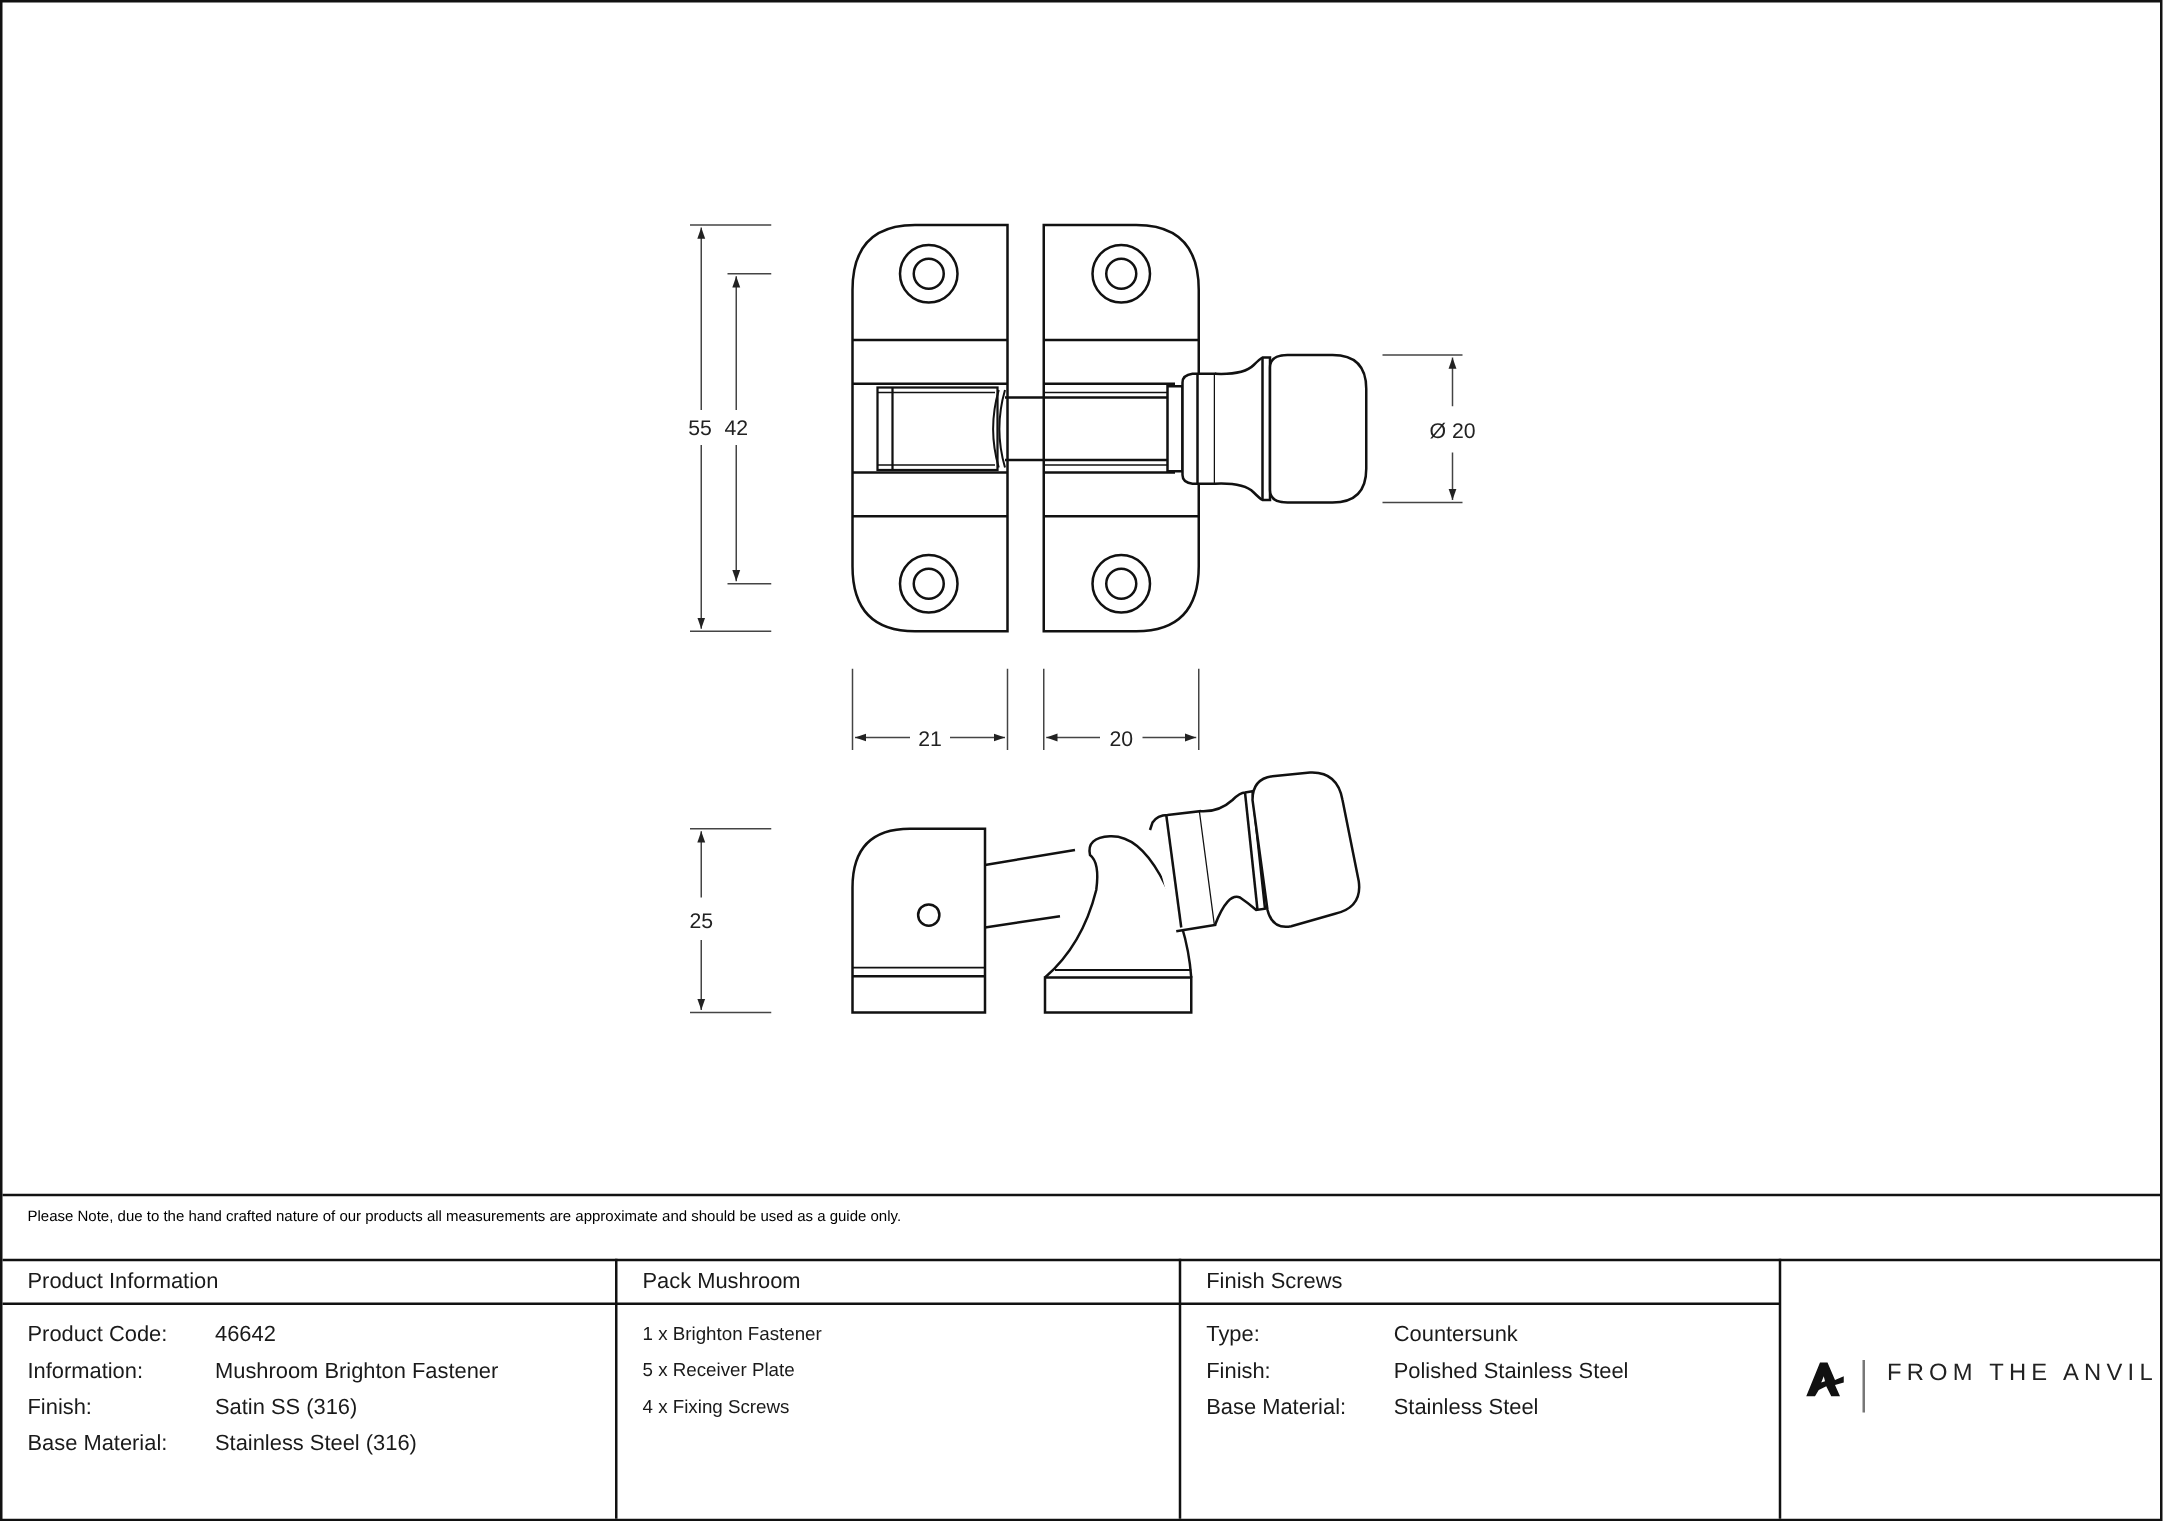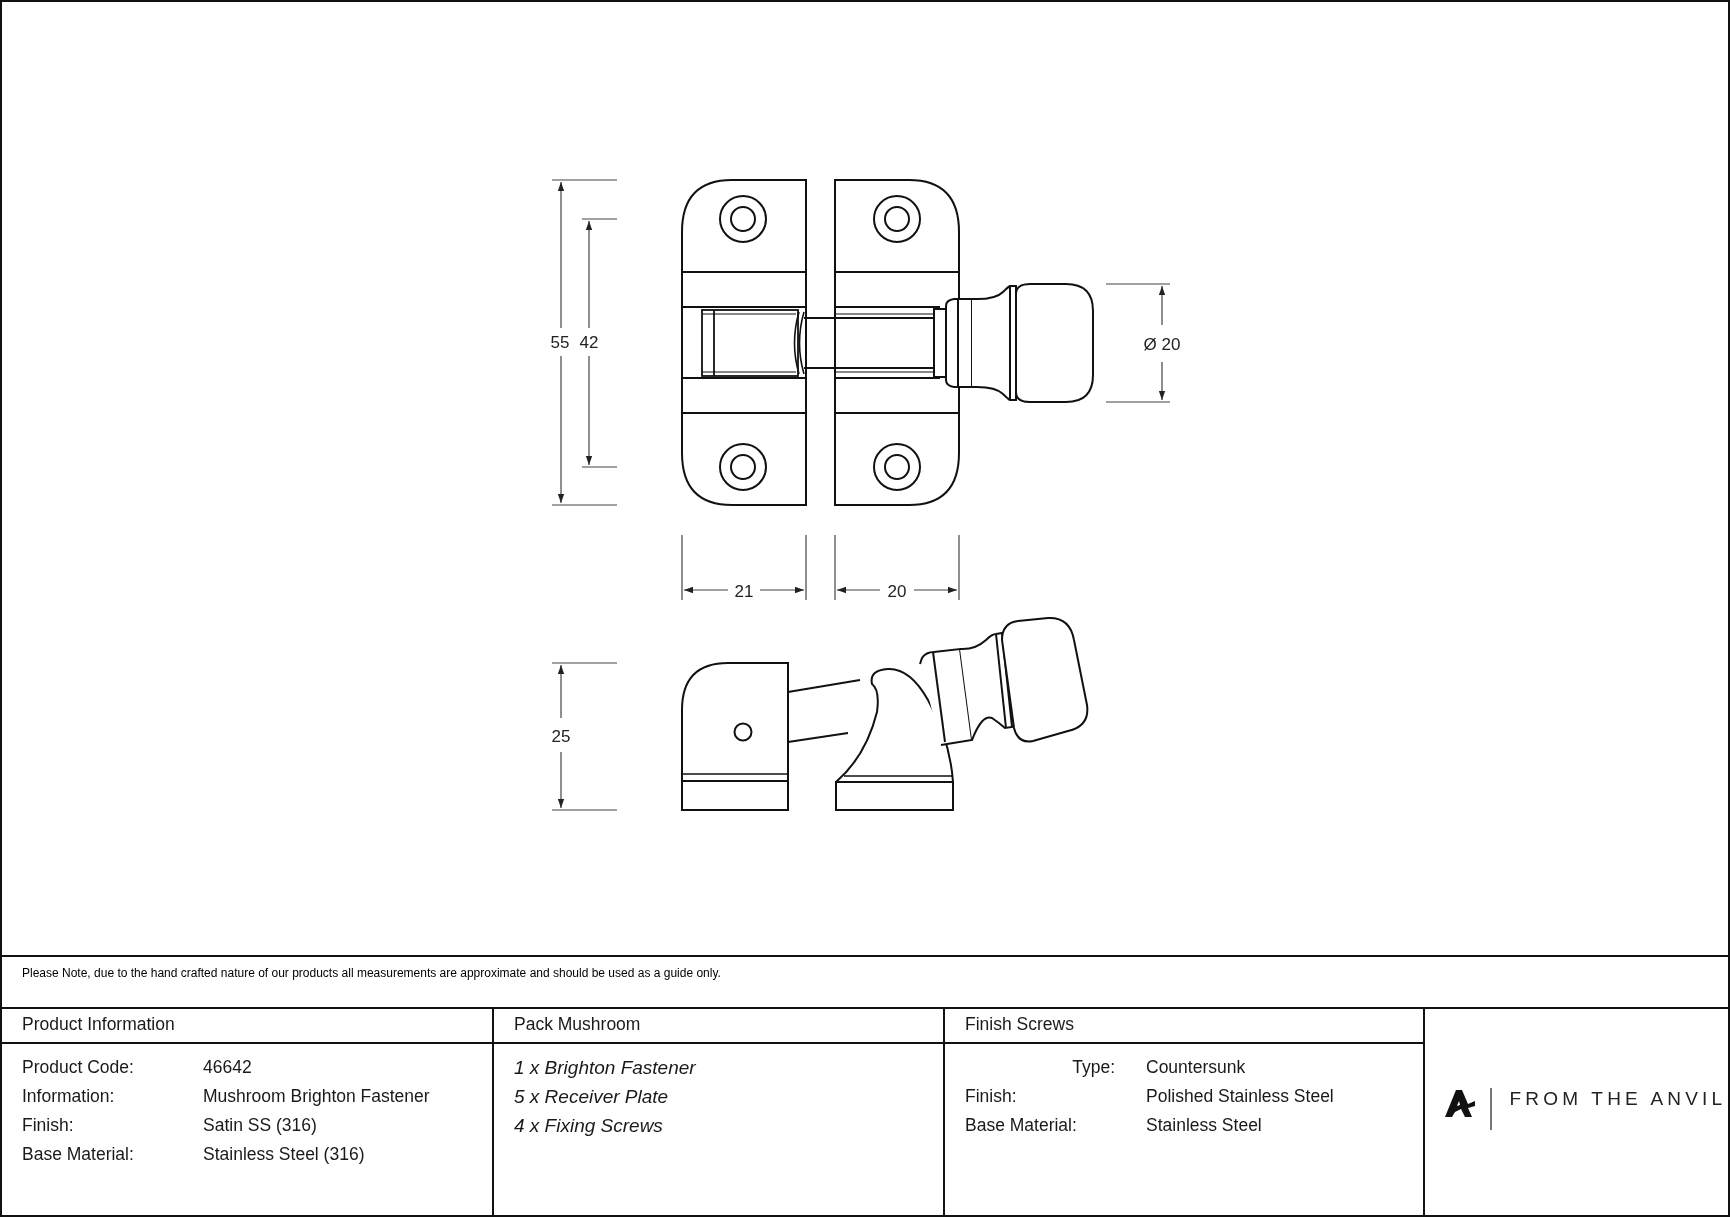--- a/index.html
+++ b/index.html
@@ -7,23 +7,23 @@
          font-family:"Liberation Sans", "DejaVu Sans", sans-serif; color:#1a1a1a; }
   .frame { position:absolute; left:0; top:0; width:1726px; height:1213px;
            border:2px solid #111; }
   svg.drawing { position:absolute; left:0; top:0; width:1730px; height:950px; }
   .dimtext { font-family:"Liberation Sans", sans-serif; font-size:17px; fill:#222; }
   .hline { position:absolute; left:2px; width:1726px; height:2px; background:#111; }
   .vline { position:absolute; width:2px; background:#111; }
   .note { position:absolute; left:22px; top:966px; font-size:12px; color:#000000; white-space:nowrap; }
   .sec-title { position:absolute; top:1014px; font-size:17.5px; white-space:nowrap; }
   .kv { position:absolute; font-size:17.5px; white-space:nowrap; line-height:29px; }
-  .kv .row { display:flex;gap:31px; }
+  .kv .row { display:flex; }
   .kv .k { display:inline-block; }
-  .list { position:absolute; font-size:19px; line-height:29px; white-space:nowrap;font-style:italic; }
+  .list { position:absolute; font-size:15px; line-height:29px; white-space:nowrap; }
   .logo { position:absolute; left:1444px; top:1088px; display:flex; align-items:flex-start; }
   .logo .bar { width:1.5px; height:42px; background:#777; margin:0 18px 0 14px; }
   .logo .word { font-size:19px; letter-spacing:4.2px; color:#222; }
 </style>
 </head>
 <body>
 
 <div class="frame"></div>
 
 <svg class="drawing" viewBox="0 0 1730 950" xmlns="http://www.w3.org/2000/svg">
@@ -170,21 +170,21 @@
 <div class="sec-title" style="left:514px;">Pack Mushroom</div>
 <div class="list" style="left:514px; top:1053px;">
   <div>1 x Brighton Fastener</div>
   <div>5 x Receiver Plate</div>
   <div>4 x Fixing Screws</div>
 </div>
 
 <div class="sec-title" style="left:965px;">Finish Screws</div>
 <div class="kv" style="left:965px; top:1053px;">
   <div class="row">
-    <span class="k" style="width:150px;text-align:right;">Type:</span>
+    <span class="k" style="width:150px;">Type:</span>
     <span>Countersunk</span>
   </div>
   <div class="row">
     <span class="k" style="width:150px;">Finish:</span>
     <span>Polished Stainless Steel</span>
   </div>
   <div class="row">
     <span class="k" style="width:150px;">Base Material:</span>
     <span>Stainless Steel</span>
   </div>

